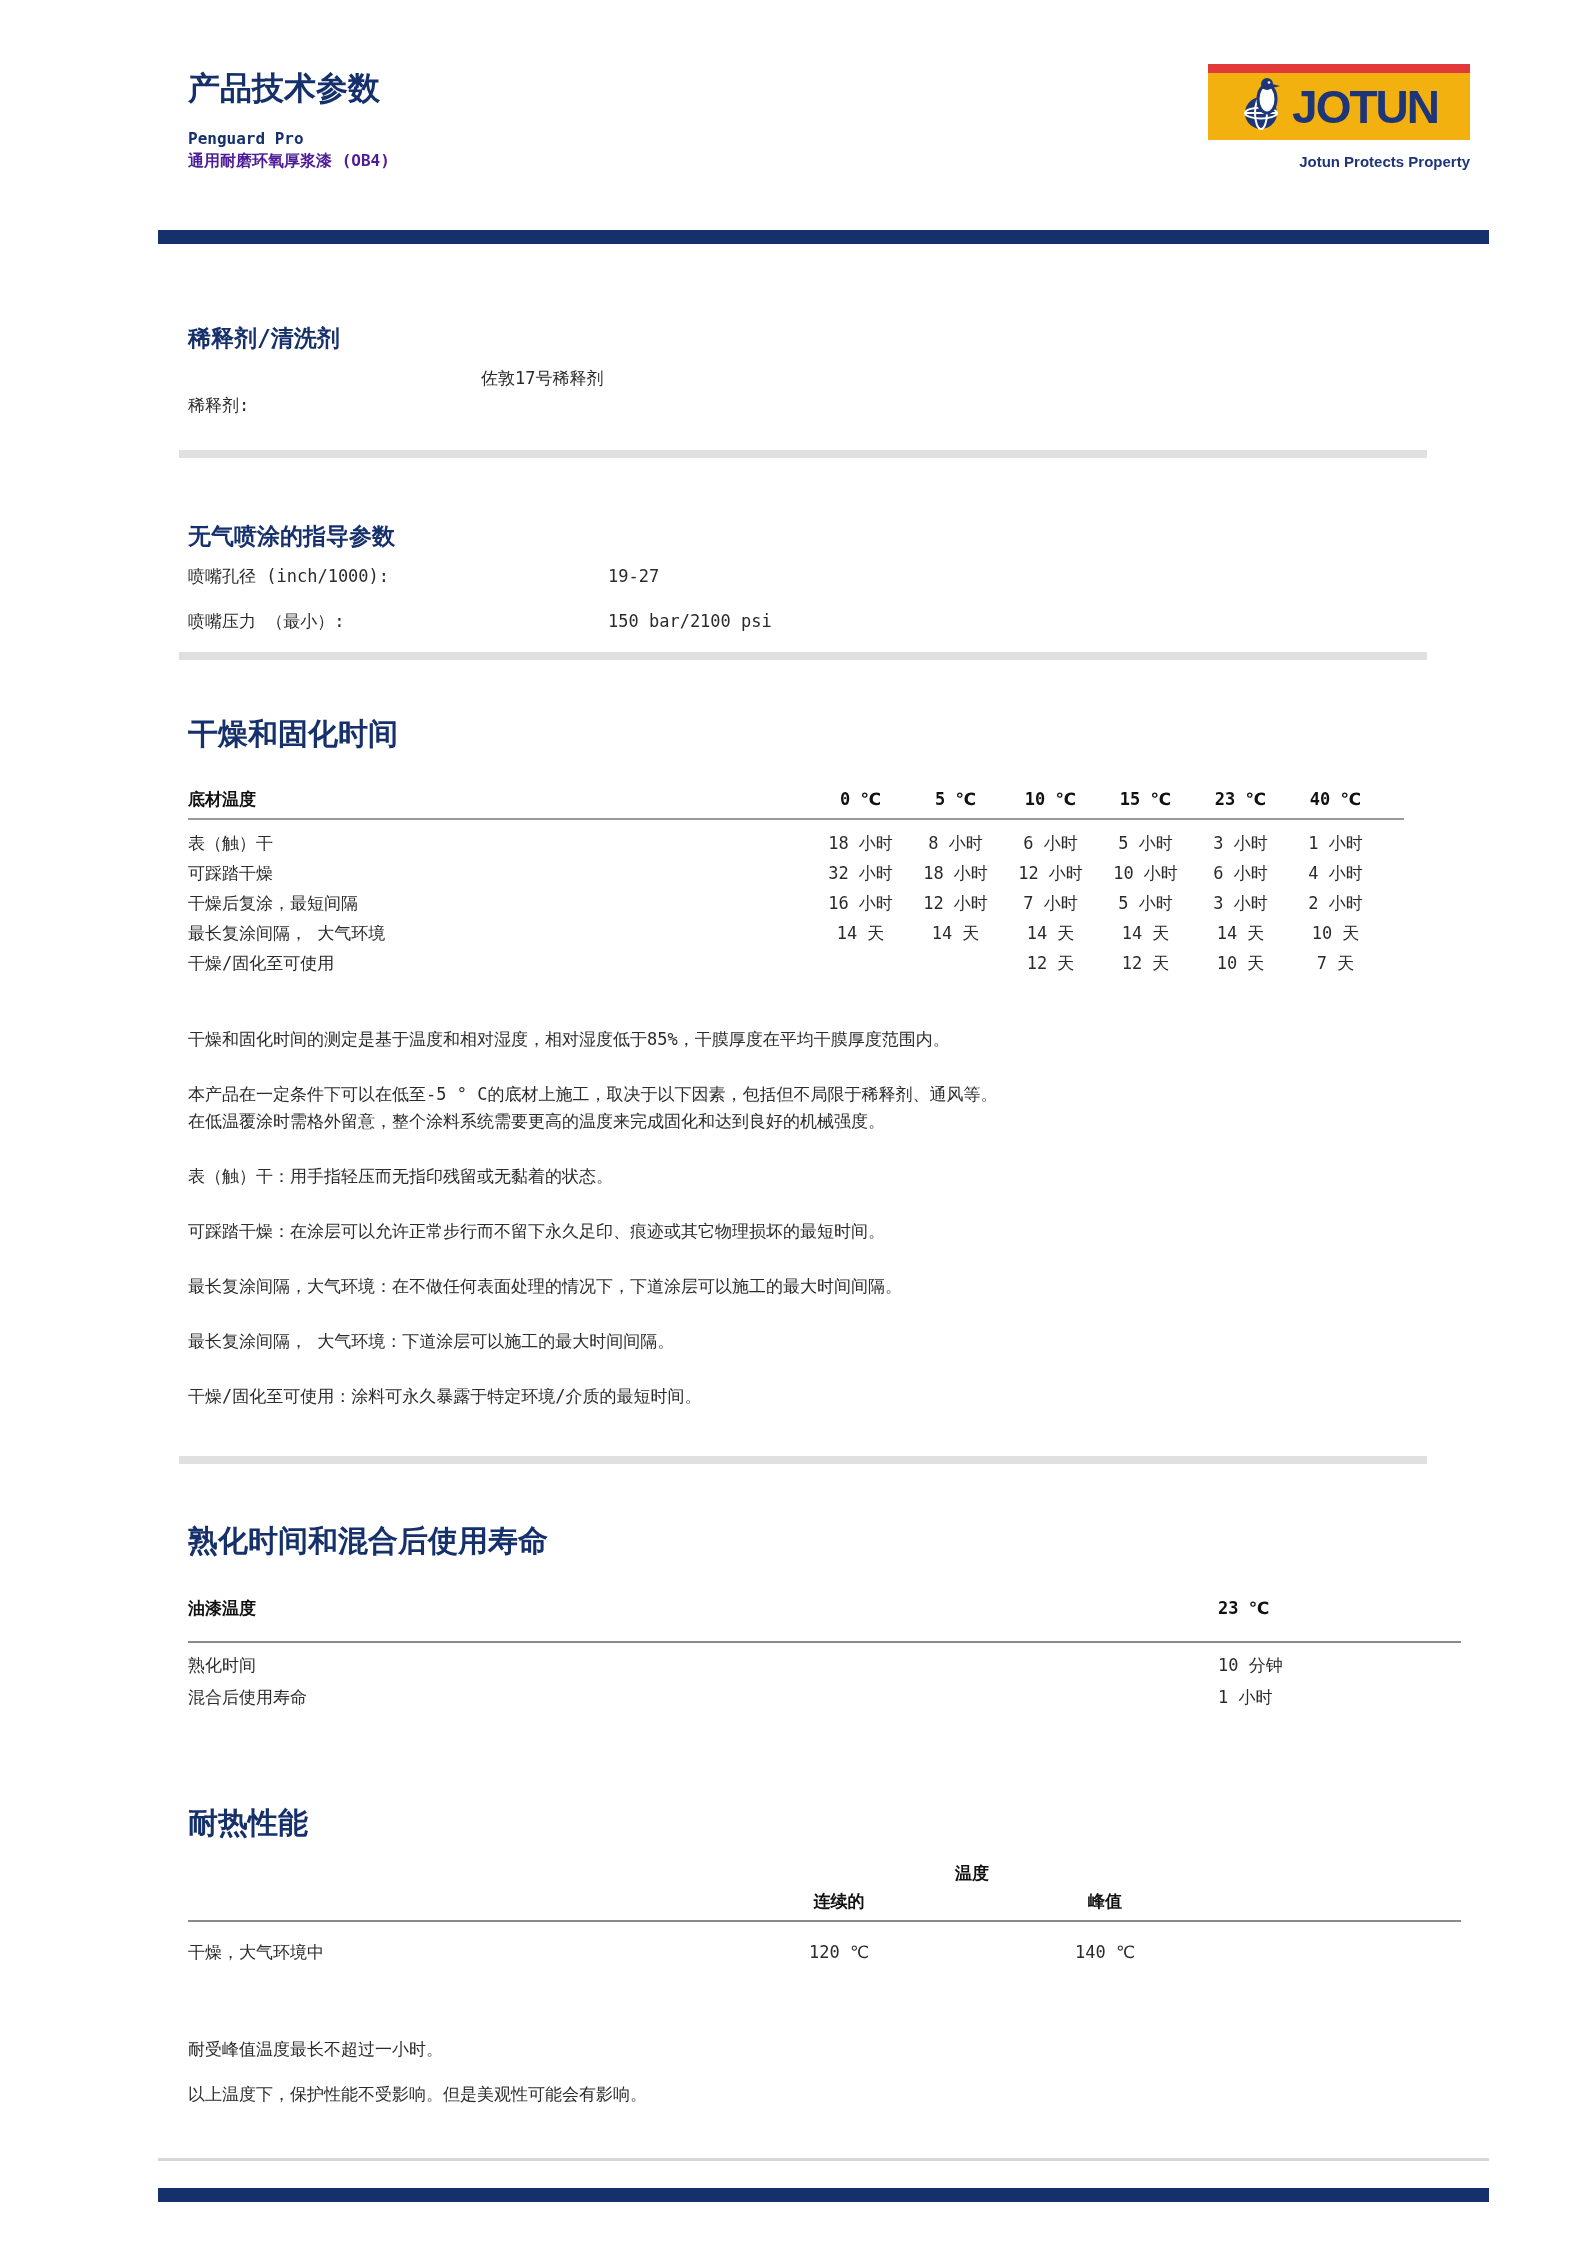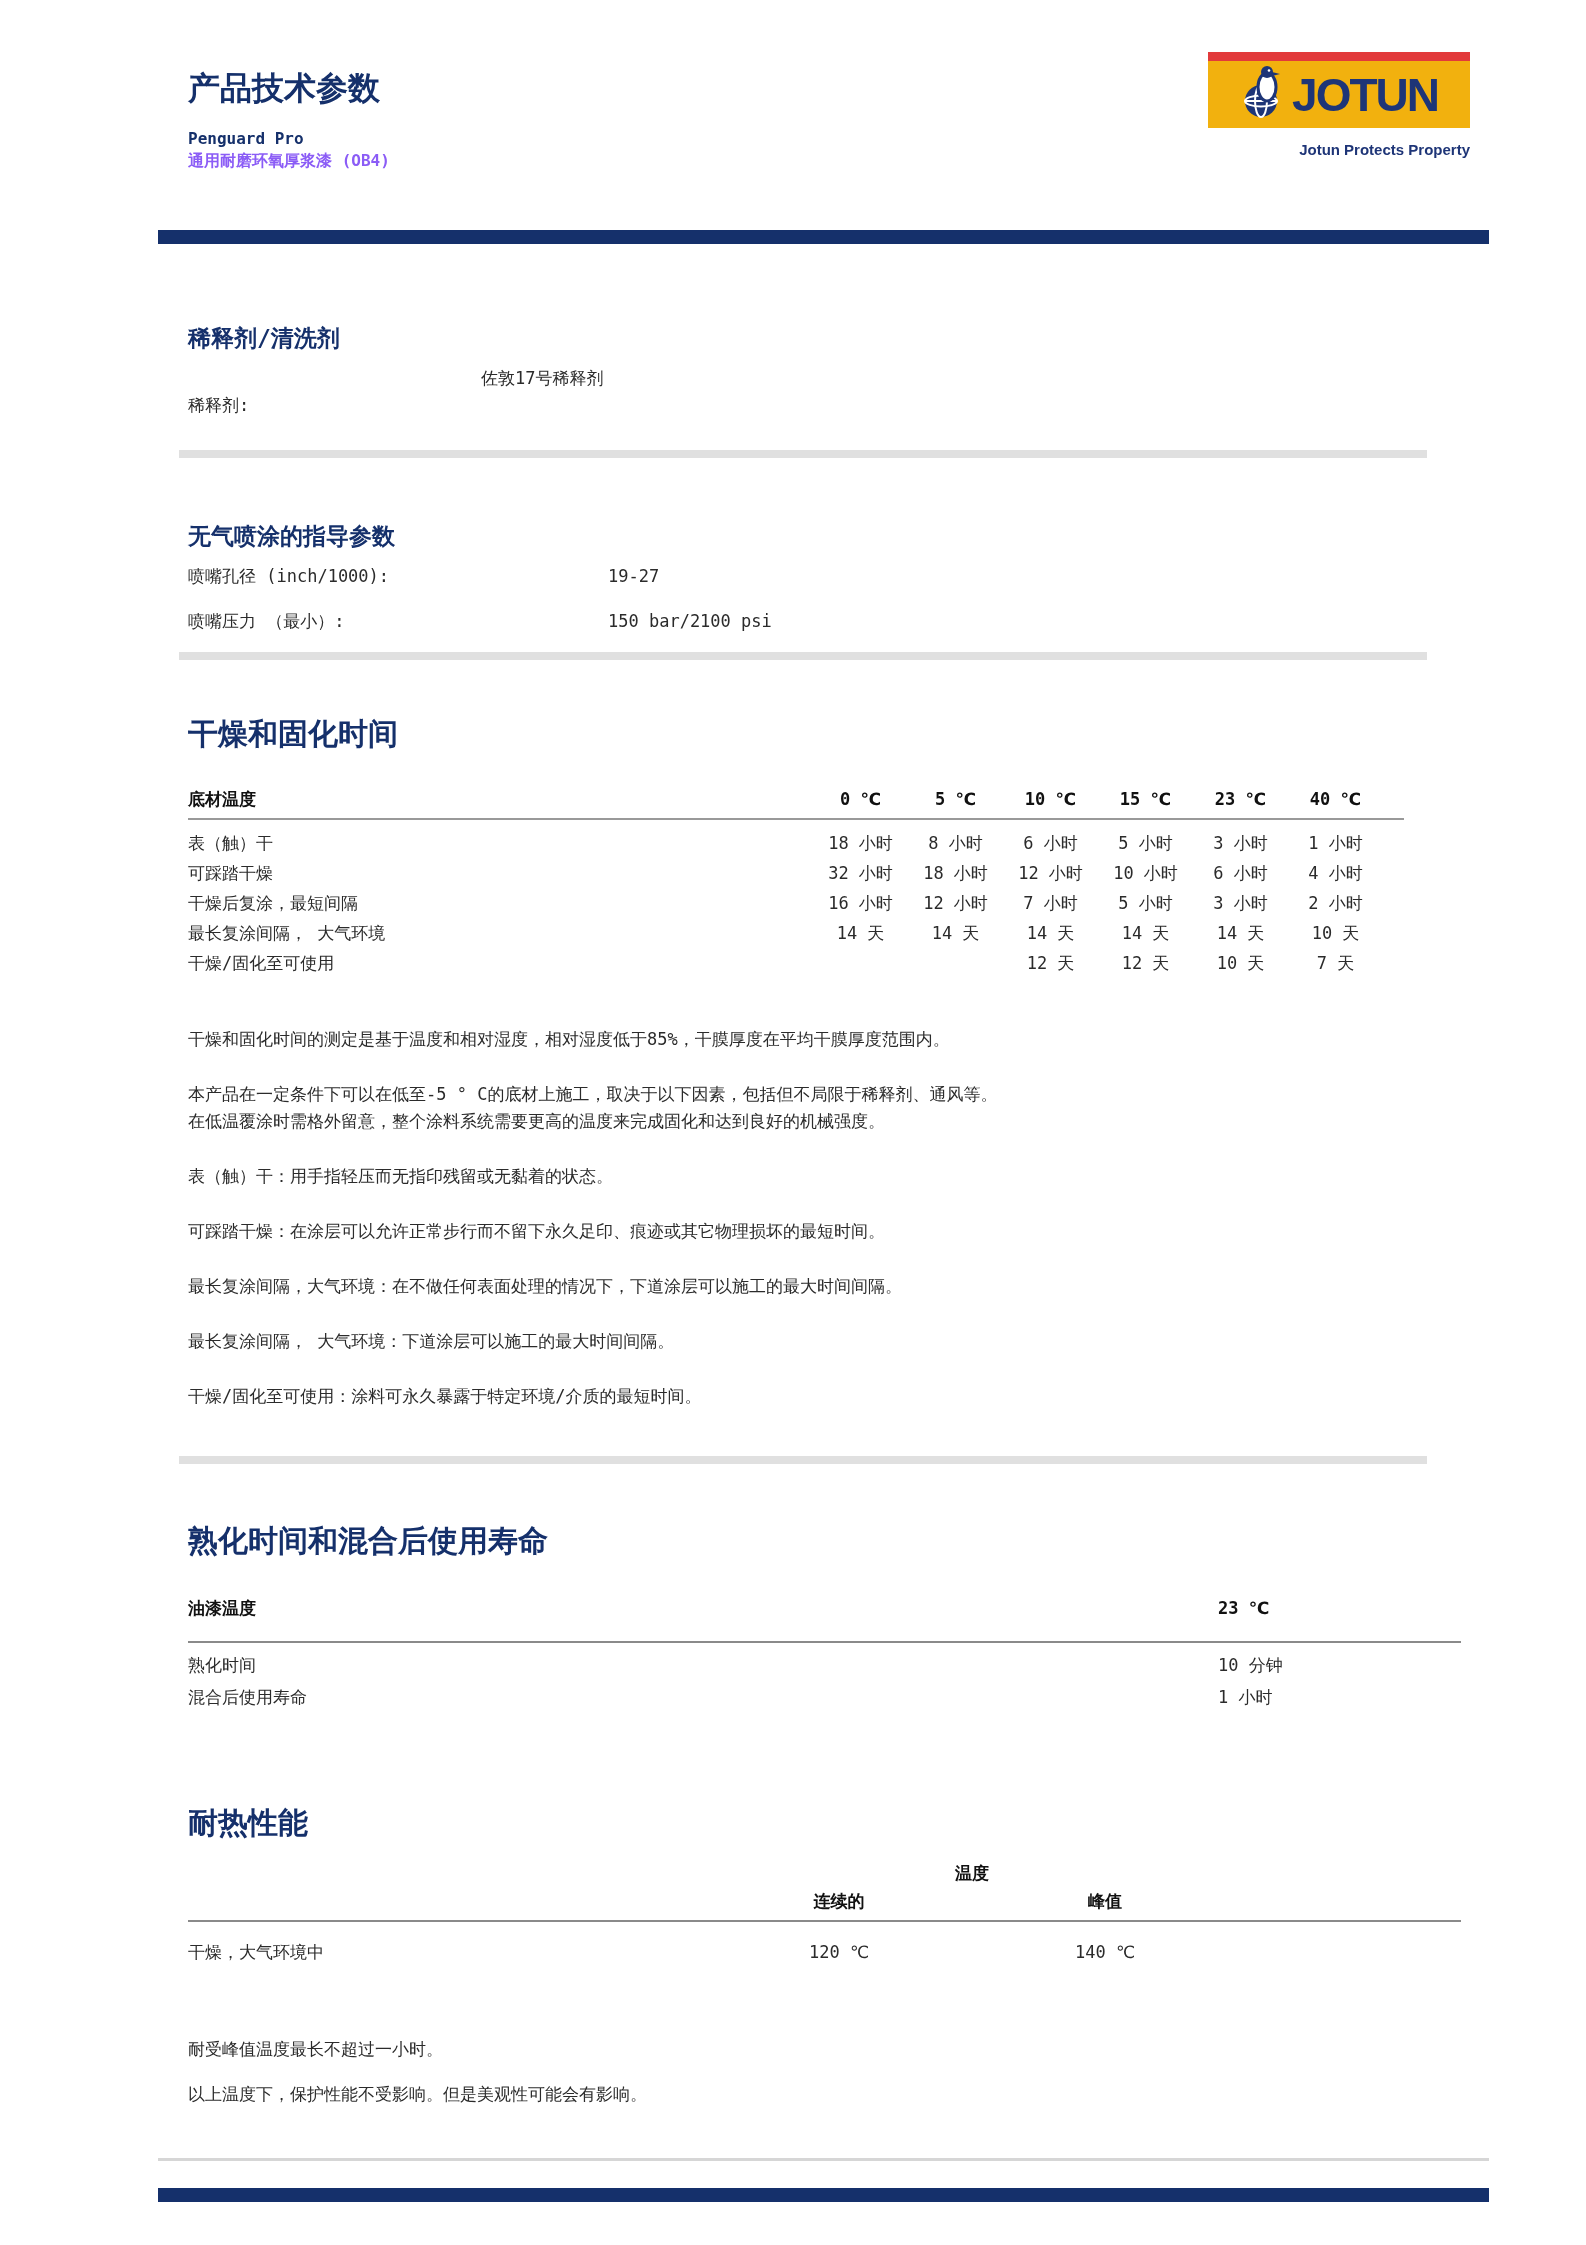--- a/index.html
+++ b/index.html
@@ -11,23 +11,23 @@
     -webkit-font-smoothing:antialiased;
   }
   .content { margin-left:188px; margin-right:125px; }
 
   
   .header { position:relative; }
   .doc-title {
     padding-top:66px; font-size:32px; line-height:44px; font-weight:bold; color:#15306B;
   }
   .product-name { margin-top:18px; font-size:16px; line-height:22px; font-weight:bold; color:#15306B; }
-  .product-desc { font-size:16px; line-height:22px; font-weight:bold; color:#8b5cf6; }
-
-  .logo { position:absolute; top:52px; right:116px; width:262px; }
+  .product-desc { font-size:16px; line-height:22px; font-weight:bold; color:#4c1d95; }
+
+  .logo { position:absolute; top:64px; right:116px; width:262px; }
   .logo-box { height:76px; background:#F2B10E; }
   .logo-red { height:9px; background:#E23A3B; }
   .logo-inner { display:flex; align-items:center; justify-content:center; height:67px; }
   .logo-emblem { width:46px; height:54px; margin-right:6px; margin-top:-6px; }
   .logo-word {
     font-family:"Liberation Sans","DejaVu Sans",sans-serif;
     font-size:46px; font-weight:bold; color:#1E3577; letter-spacing:-2px; line-height:1;
   }
   .logo-tagline {
     margin-top:13px; text-align:right;

